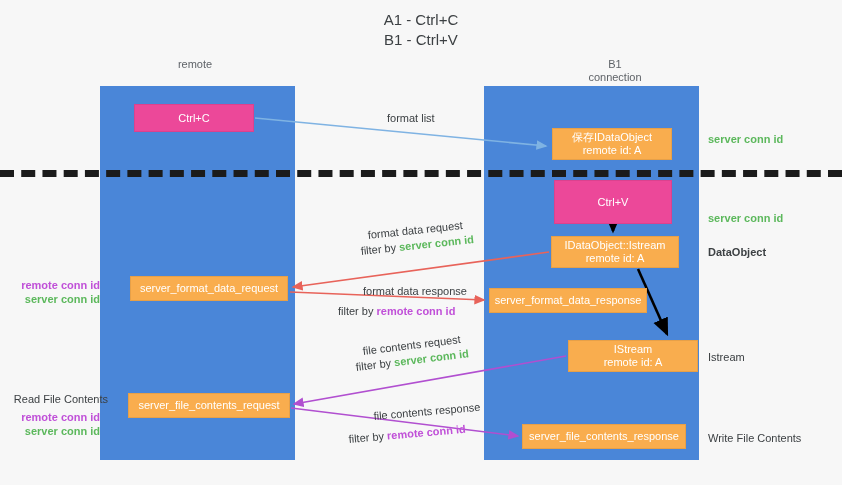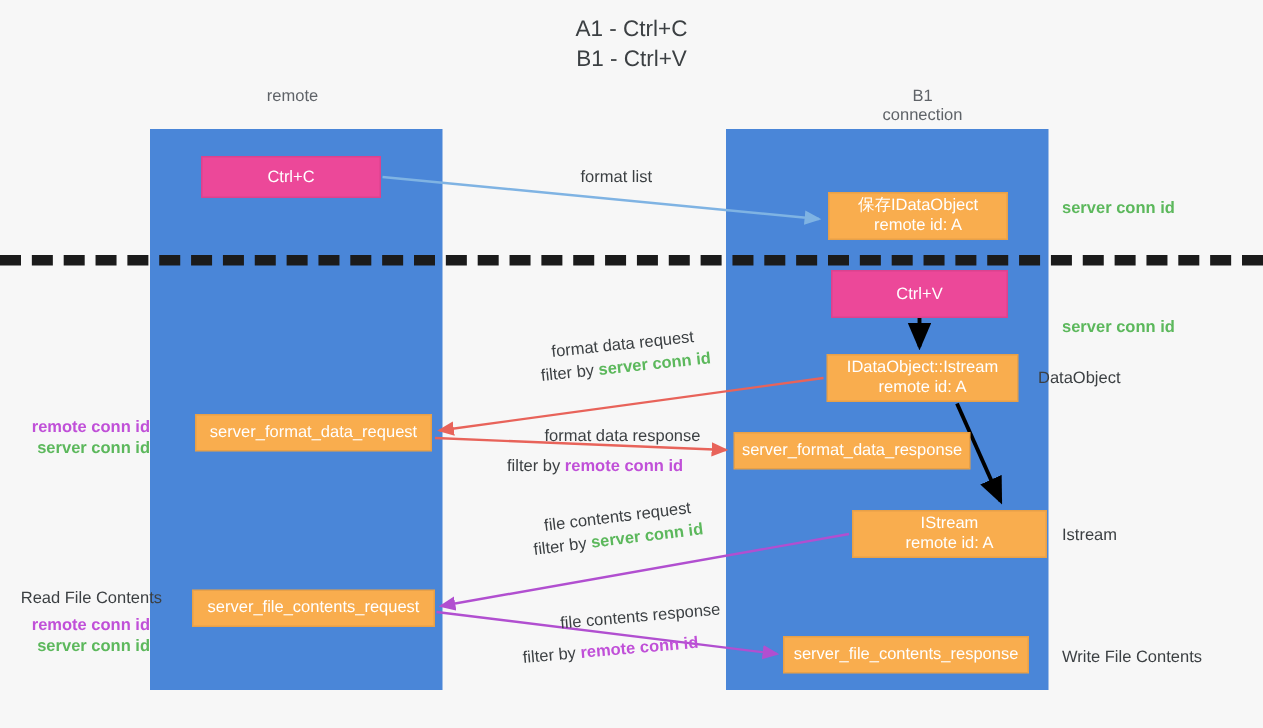--- a/index.html
+++ b/index.html
@@ -46,37 +46,37 @@
     color:#ffffff;font-size:11px;line-height:13px;
     text-align:center;
     border:1px solid rgba(0,0,0,.07);
   }
   .node .l2{font-size:11px;line-height:13px;}
   .green{background:#ec4899;}
   .orange{background:#f9ad4e;}
 
   #n-ctrlc{left:134px;top:104px;width:120px;height:28px;}
   #n-idataobject{left:552px;top:128px;width:120px;height:32px;}
-  #n-ctrlv{left:554px;top:180px;width:118px;height:32px;}
+  #n-ctrlv{left:554px;top:180px;width:118px;height:44px;}
   #n-getdata{left:551px;top:236px;width:128px;height:32px;}
   #n-fmtreq{left:130px;top:276px;width:158px;height:25px;}
   #n-fmtresp{left:489px;top:288px;width:158px;height:25px;}
   #n-istream{left:568px;top:340px;width:130px;height:32px;}
   #n-filereq{left:128px;top:393px;width:162px;height:25px;}
   #n-fileresp{left:522px;top:424px;width:164px;height:25px;}
 
   
   .side{font-size:11px;line-height:14px;}
   .green-txt{color:#5cb85c;font-weight:bold;}
   .purple-txt{color:#c050d8;font-weight:bold;}
   .dark-txt{color:#3c4043;}
 
   #lbl-server1{left:708px;top:132px;}
   #lbl-server2{left:708px;top:211px;}
-  #lbl-dataobject{left:692px;top:245px;}
+  #lbl-dataobject{left:708px;top:245px;font-weight:bold;}
   #lbl-istream{left:708px;top:350px;}
   #lbl-writefile{left:708px;top:431px;}
 
   #lbl-left-conn1{left:8px;top:278px;width:92px;text-align:right;}
   #lbl-readfile{left:8px;top:392px;width:100px;text-align:right;}
   #lbl-left-conn2{left:8px;top:410px;width:92px;text-align:right;}
 
   
   .arrow-lbl{font-size:11px;line-height:15px;color:#3c4043;white-space:nowrap;}
 

